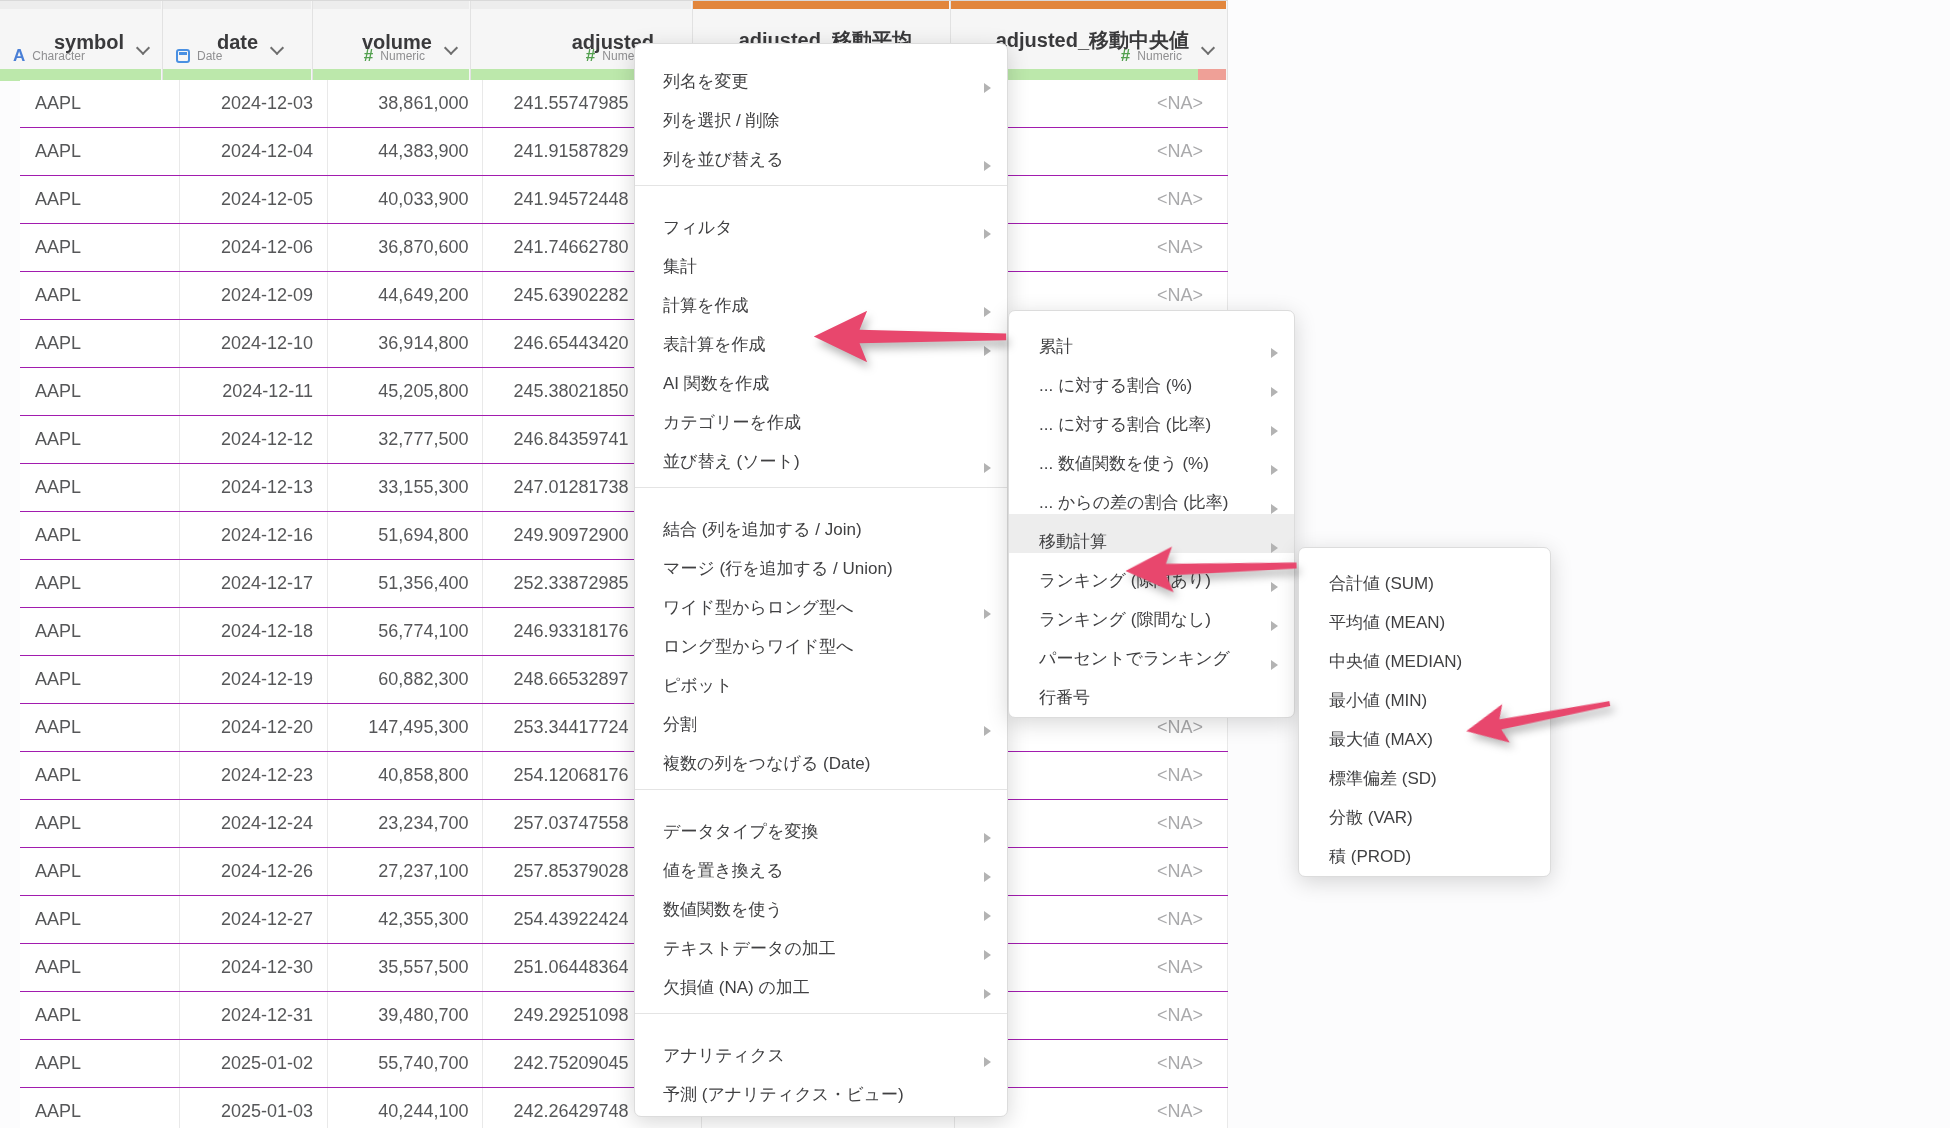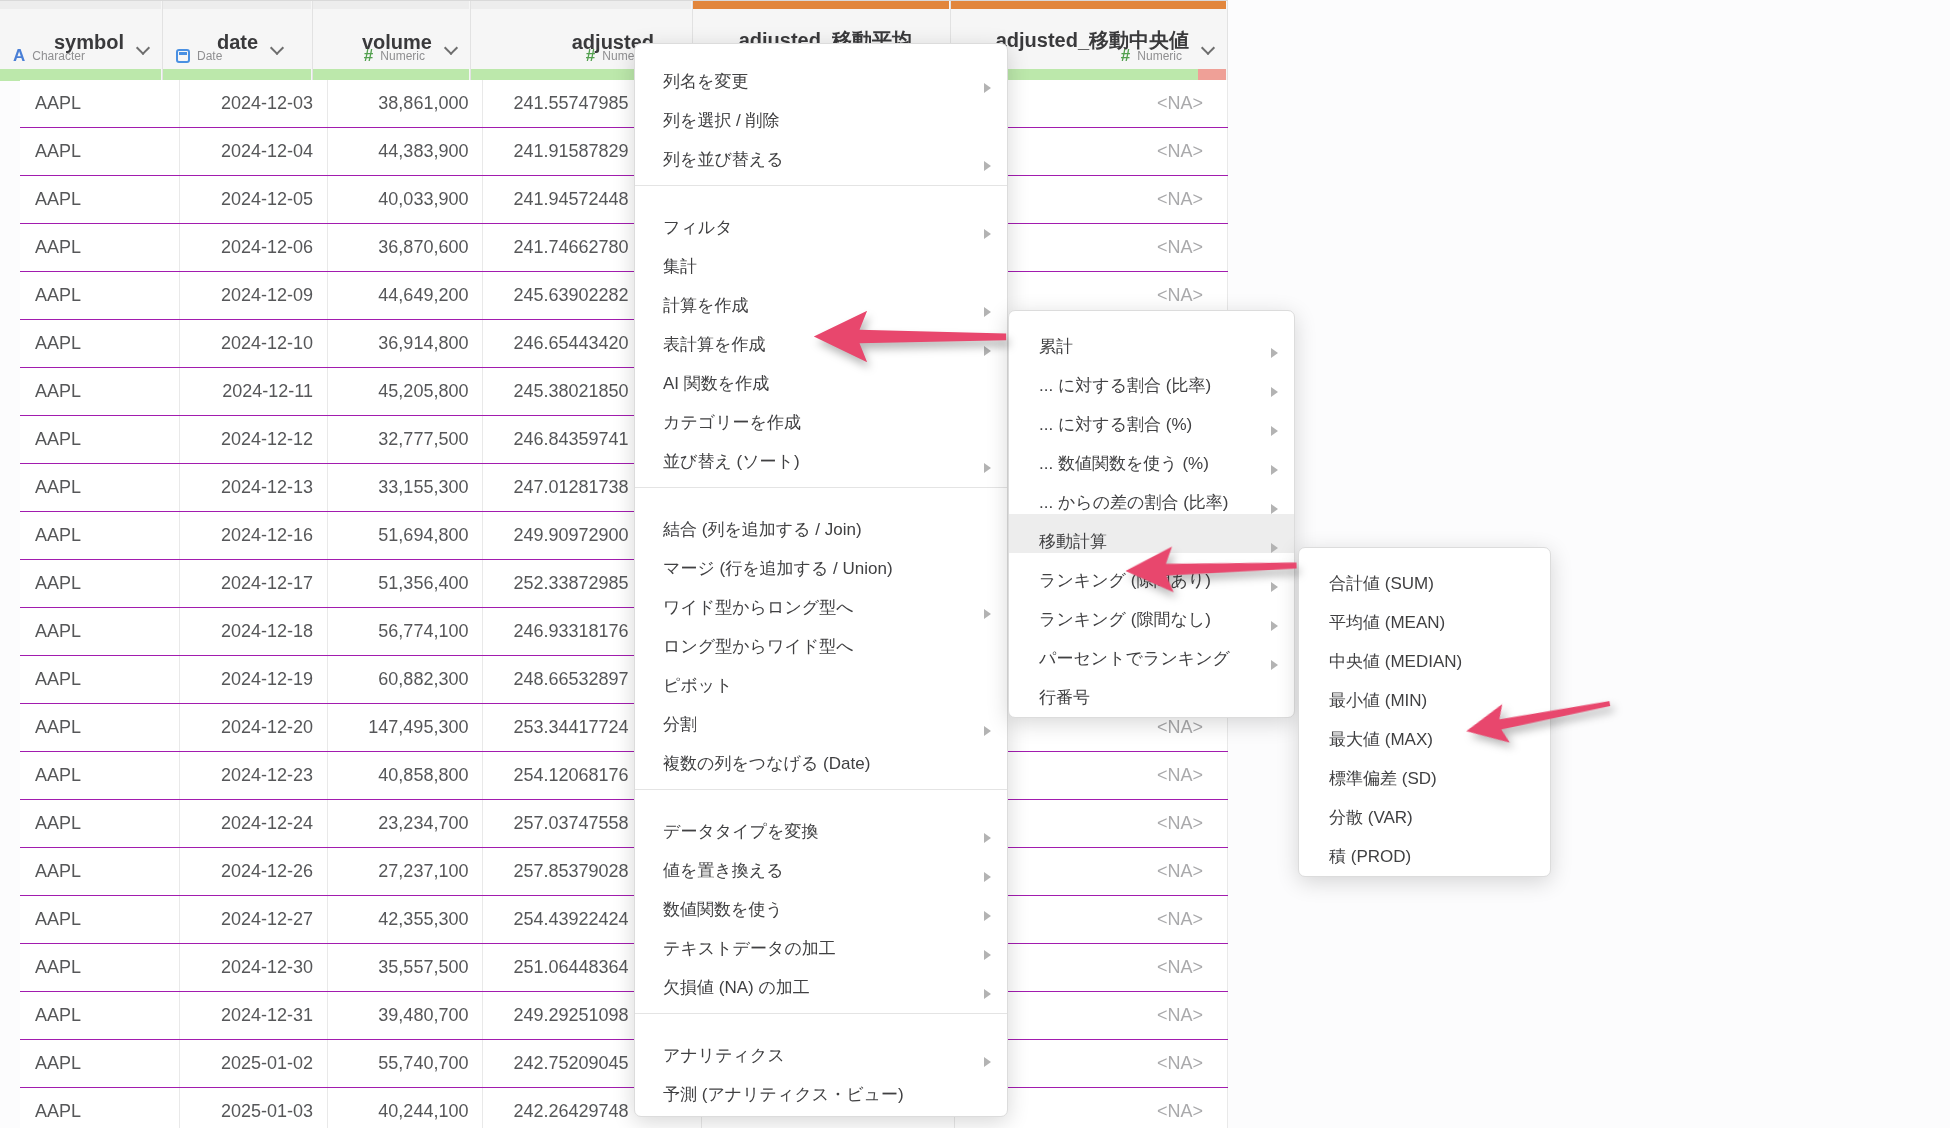--- a/index.html
+++ b/index.html
@@ -427,25 +427,25 @@
     <span class="txt">予測 (アナリティクス・ビュー)</span>
     <span class="sub" style="visibility: hidden;"></span>
   </div>
     </div>
   <div class="menu" id="menu2">
       <div class="mi">
     <span class="txt">累計</span>
     <span class="sub"></span>
   </div>
       <div class="mi">
+    <span class="txt">... に対する割合 (%)</span>
+    <span class="sub"></span>
+  </div>
+      <div class="mi">
     <span class="txt">... に対する割合 (比率)</span>
-    <span class="sub"></span>
-  </div>
-      <div class="mi">
-    <span class="txt">... に対する割合 (%)</span>
     <span class="sub"></span>
   </div>
       <div class="mi">
     <span class="txt">... 数値関数を使う (%)</span>
     <span class="sub"></span>
   </div>
       <div class="mi">
     <span class="txt">... からの差の割合 (比率)</span>
     <span class="sub"></span>
   </div>

